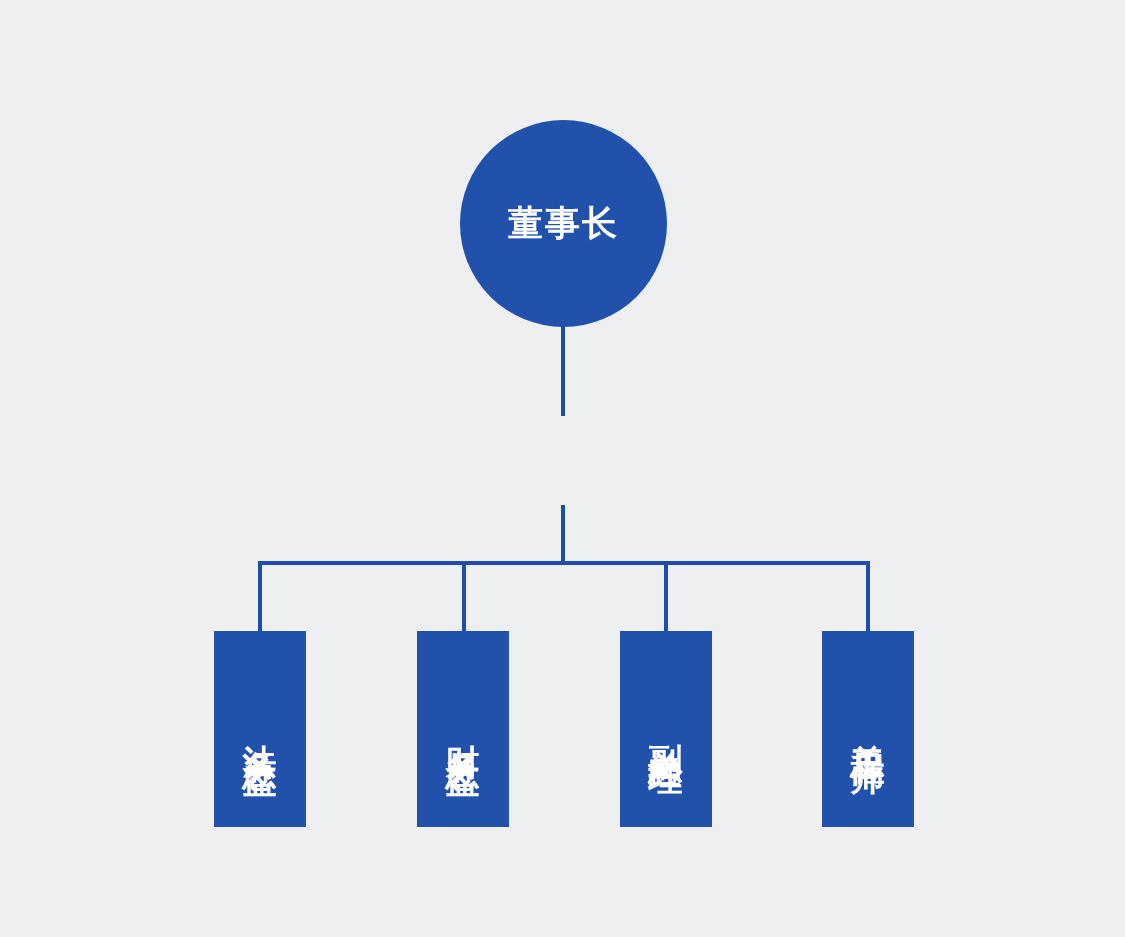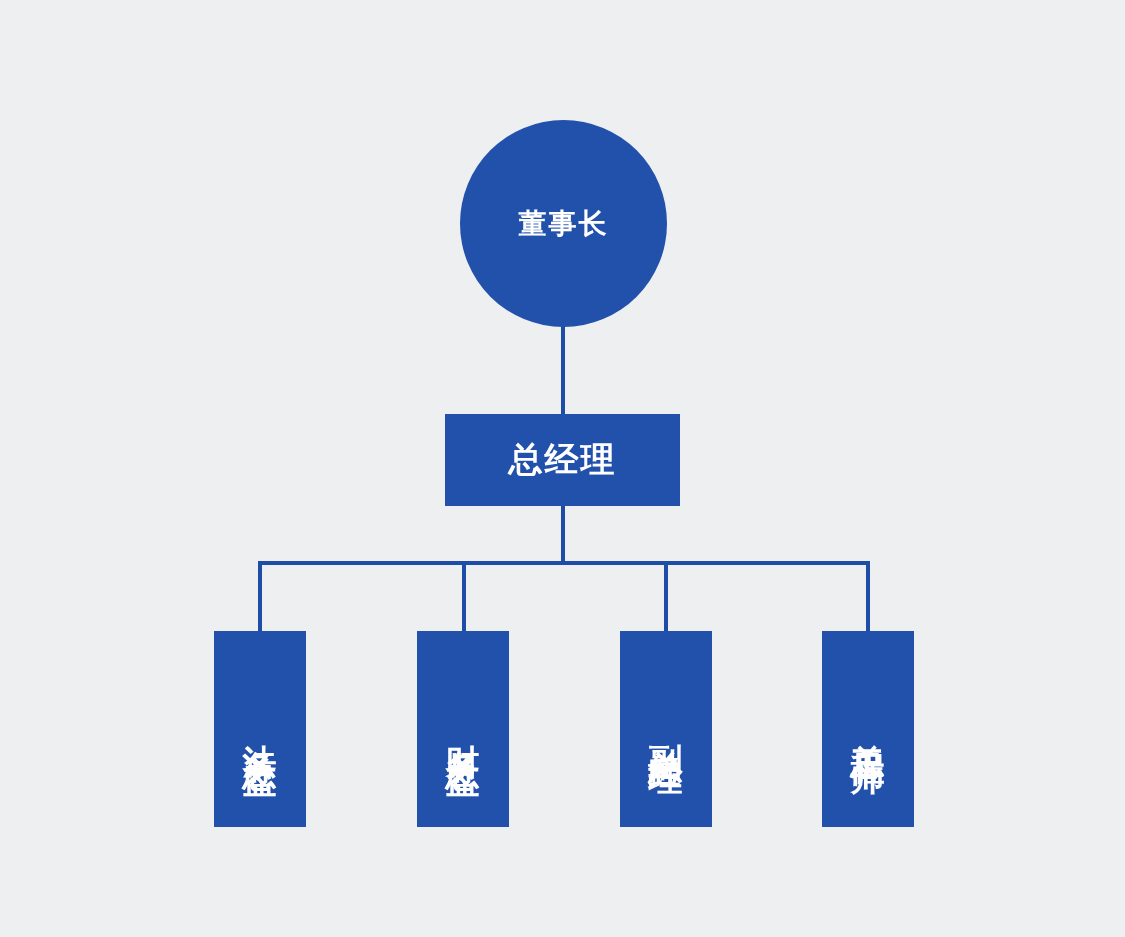--- a/index.html
+++ b/index.html
@@ -25,21 +25,21 @@
     color: var(--text);
     display: flex;
     align-items: center;
     justify-content: center;
     font-weight: 700;
   }
   .node.circle {
     left: 460px; top: 120px;
     width: 207px; height: 207px;
     border-radius: 50%;
-    font-size: 28px;
+    font-size: 35px;
     letter-spacing: 2px;
   }
   .node.hrect {
     left: 445px; top: 414px;
     width: 235px; height: 92px;
     font-size: 34px;
     letter-spacing: 2px;
   }
   .node.vrect {
     top: 631px;
@@ -78,23 +78,20 @@
   <div class="connector conn-bus"></div>
   <div class="connector conn-drop-1"></div>
   <div class="connector conn-drop-2"></div>
   <div class="connector conn-drop-3"></div>
   <div class="connector conn-drop-4"></div>
 
   <div class="node circle">
     <span>董事长</span>
   </div>
 
-  <div class="node hrect">
-    <span>总经理</span>
-  </div>
 
   <div class="node vrect pos-child-1">
     <span class="vlabel">法务总监</span>
   </div>
   <div class="node vrect pos-child-2">
     <span class="vlabel">财务总监</span>
   </div>
   <div class="node vrect pos-child-3">
     <span class="vlabel">副总经理</span>
   </div>

